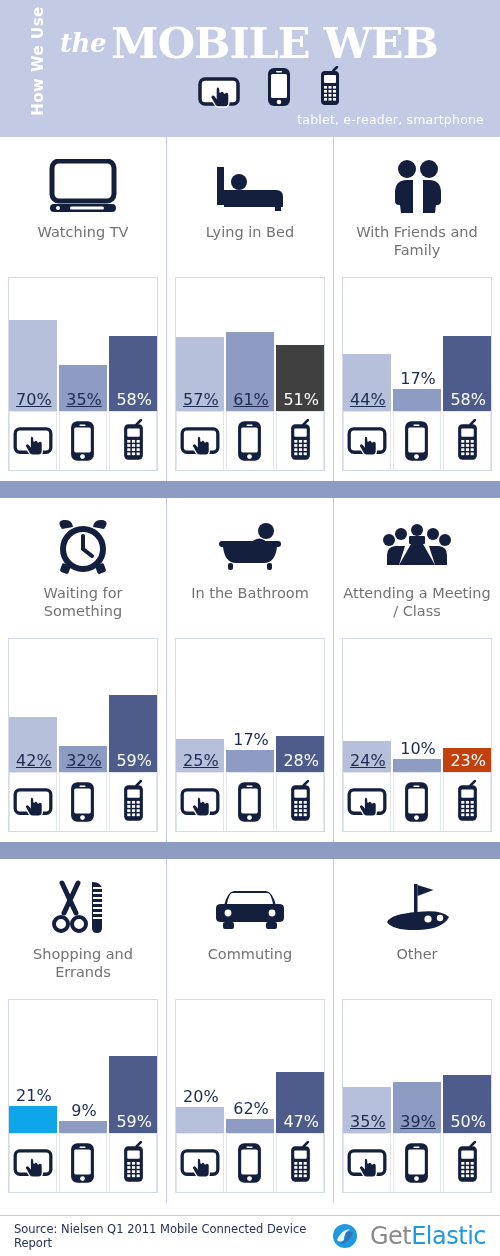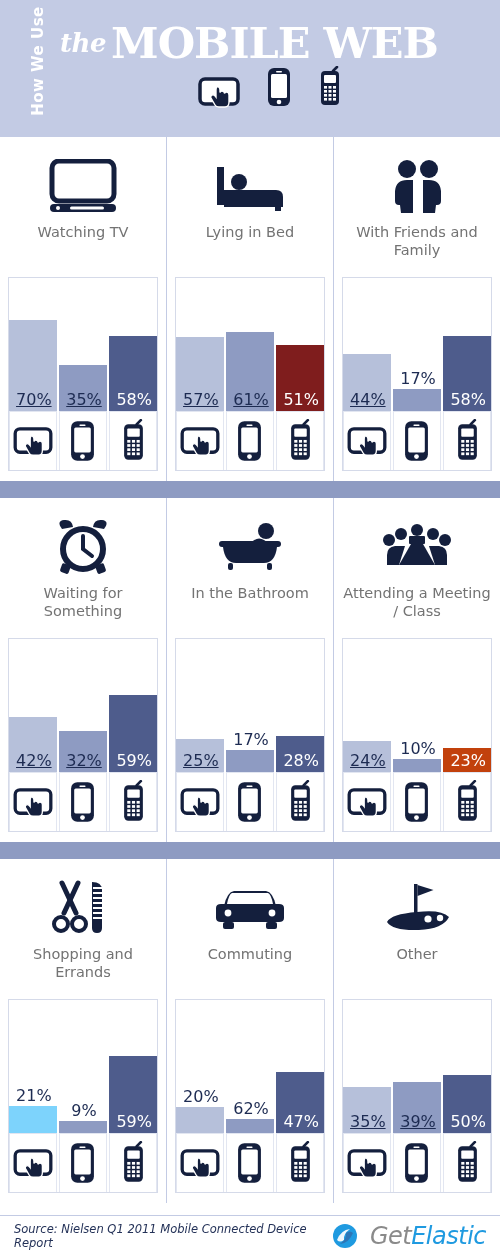--- a/index.html
+++ b/index.html
@@ -161,21 +161,20 @@
   .footer {
     position: absolute;
     left: 0; right: 0; bottom: 0;
     height: 41px;
     background: #ffffff;
     border-top: 1px solid #c3cbe4;
     display: flex;
     align-items: center;
     justify-content: space-between;
     padding: 0 14px;
-    font-style: italic;
   }
   .footer-src {
     color: #243258;
     font-size: 11.5px;
   }
   .brand {
     display: flex;
     align-items: center;
     gap: 11px;
   }
@@ -230,20 +229,21 @@
               <rect x="10.5" y="28" width="3" height="2.6"></rect>
               <rect x="15" y="28" width="3" height="2.6"></rect>
             <rect x="6" y="32" width="3" height="2.6"></rect>
               <rect x="10.5" y="32" width="3" height="2.6"></rect>
               <rect x="15" y="32" width="3" height="2.6"></rect>
           </g>
           <path d="M15 5 l4 -4" stroke="#141f3d" stroke-width="2.6" stroke-linecap="round"></path>
         </svg>
       </span>
     </div>
+    <div class="hdr-caption">tablet, e-reader, smartphone</div>
   </div>
 
   <div id="grid">
       <div class="row" id="row0">
         <div class="panel">
           <div class="panel-icon">
             <svg width="74" height="54" viewBox="0 0 74 54">
               <rect x="6" y="2" width="62" height="40" rx="7" fill="none" stroke="#141f3d" stroke-width="5"></rect>
               <rect x="4" y="45" width="66" height="8" rx="4" fill="#141f3d"></rect>
               <circle cx="12" cy="49" r="2" fill="#fff"></circle>
@@ -348,21 +348,21 @@
                   <svg width="27" height="44" viewBox="0 0 26 42">
                     <rect x="2" y="2" width="22" height="38" rx="6" fill="#141f3d"></rect>
                     <rect x="5" y="8" width="16" height="24" rx="1.5" fill="#fff"></rect>
                     <circle cx="13" cy="36" r="2.3" fill="#fff"></circle>
                     <rect x="10" y="5" width="6" height="1.6" rx="0.8" fill="#fff"></rect>
                   </svg>
                 </div>
               </div>
               <div class="barcell">
                 <div class="bar-stack">
-                  <div class="bar-fill" style="height: 66px; background: #7f1d1d;">
+                  <div class="bar-fill" style="height: 66px; background: #404040;">
                     <div class="bar-value inside-dark">51%</div>
                   </div>
                 </div>
                 <div class="icon-cell">
                   <svg width="25" height="44" viewBox="0 0 24 42">
                     <rect x="3" y="5" width="18" height="34" rx="4" fill="#141f3d"></rect>
                     <rect x="6" y="9" width="12" height="8" rx="1" fill="#fff"></rect>
                     <g fill="#fff">
                       <rect x="6" y="20" width="3" height="2.6"></rect>
                       <rect x="10.5" y="20" width="3" height="2.6"></rect>
@@ -480,21 +480,21 @@
                 </div>
                 <div class="icon-cell">
                   <svg width="40" height="30" viewBox="0 0 42 32">
                     <rect x="2" y="3" width="38" height="25" rx="5" fill="#fff" stroke="#141f3d" stroke-width="3.5"></rect>
                     <path d="M21 10 q-3 0 -3 4 l0 7 q-2 -3 -4 -2 q-2 1 -1 3 l4 7 q1 2 4 2 l6 0 q4 0 4 -5 l0 -7 q0 -3 -2.5 -3 q-1.5 0 -2 1.5 q0 -2.5 -2.5 -2.5 q-1.5 0 -2 1.5 l0 -2 q0 -4 -3 -4 z" fill="#141f3d" stroke="#fff" stroke-width="1.4"></path>
                   </svg>
                 </div>
               </div>
               <div class="barcell">
                 <div class="bar-stack">
-                  <div class="bar-fill" style="height: 41px; background: rgb(142, 155, 194);">
+                  <div class="bar-fill" style="height: 26px; background: rgb(142, 155, 194);">
                     <div class="bar-value inside-light">32%</div>
                   </div>
                 </div>
                 <div class="icon-cell">
                   <svg width="27" height="44" viewBox="0 0 26 42">
                     <rect x="2" y="2" width="22" height="38" rx="6" fill="#141f3d"></rect>
                     <rect x="5" y="8" width="16" height="24" rx="1.5" fill="#fff"></rect>
                     <circle cx="13" cy="36" r="2.3" fill="#fff"></circle>
                     <rect x="10" y="5" width="6" height="1.6" rx="0.8" fill="#fff"></rect>
                   </svg>
@@ -700,21 +700,21 @@
                 <rect x="41" y="33" width="9" height="2"></rect>
                 <rect x="41" y="38" width="9" height="2"></rect>
               </g>
             </svg>
           </div>
           <div class="panel-title">Shopping and Errands</div>
           <div class="chart-box">
             <div class="bars">
               <div class="barcell">
                 <div class="bar-stack">
-                  <div class="bar-fill" style="height: 27px; background: #7dd3fc;">
+                  <div class="bar-fill" style="height: 27px; background: #0ea5e9;">
                     <div class="bar-value above">21%</div>
                   </div>
                 </div>
                 <div class="icon-cell">
                   <svg width="40" height="30" viewBox="0 0 42 32">
                     <rect x="2" y="3" width="38" height="25" rx="5" fill="#fff" stroke="#141f3d" stroke-width="3.5"></rect>
                     <path d="M21 10 q-3 0 -3 4 l0 7 q-2 -3 -4 -2 q-2 1 -1 3 l4 7 q1 2 4 2 l6 0 q4 0 4 -5 l0 -7 q0 -3 -2.5 -3 q-1.5 0 -2 1.5 q0 -2.5 -2.5 -2.5 q-1.5 0 -2 1.5 l0 -2 q0 -4 -3 -4 z" fill="#141f3d" stroke="#fff" stroke-width="1.4"></path>
                   </svg>
                 </div>
               </div>

